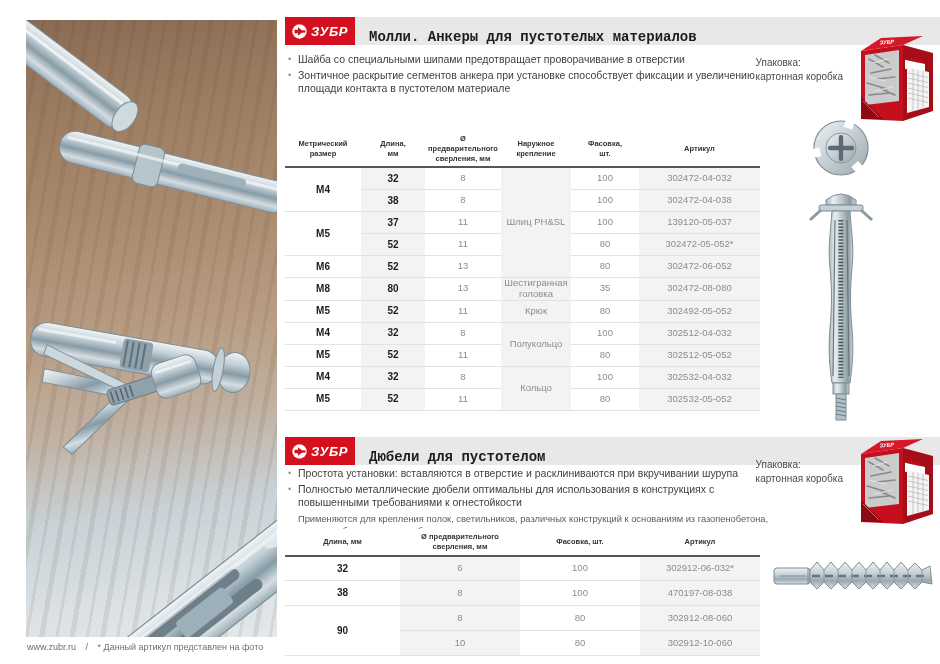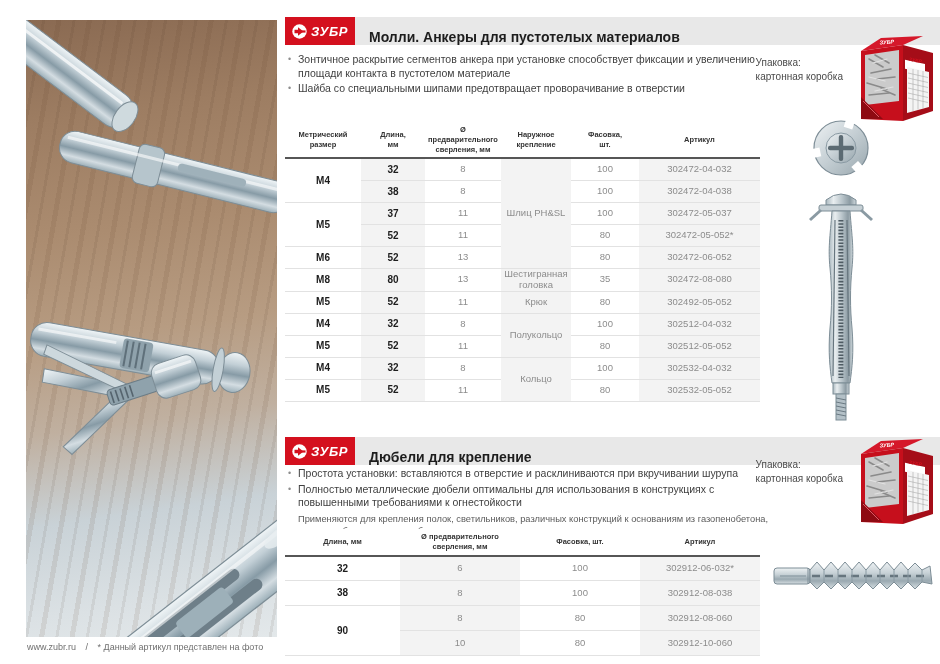--- a/index.html
+++ b/index.html
@@ -22,21 +22,21 @@
   }
   .photo svg { position:absolute; inset:0; z-index:2; }
 
   
   .bar { position:absolute; left:285px; width:655px; height:28px; background:#e8e8e8; }
   .bar1 { top:17px; } .bar2 { top:437px; }
   .logo { position:absolute; left:0; top:0; width:70px; height:28px; background:#d4101e;
           display:flex; align-items:center; justify-content:center; gap:4px; }
   .logo-text { color:#fff; font-weight:bold; font-style:italic; font-size:13px; letter-spacing:.6px; }
   .bar-title { position:absolute; left:84px; top:0; height:40px; display:flex; align-items:center;
-               font-size:14px; font-weight:bold; color:#1d1d1d; }
+               font-size:14px; font-weight:bold; color:#1d1d1d;font-family:Liberation Mono, monospace; }
 
   
   .textblock { position:absolute; left:287px; width:482px; }
   .tb1 { top:53px; } .tb2 { top:467px; }
   .bullet { position:relative; padding-left:11px; font-size:10.5px; color:#3f3f3f;
             line-height:13.5px; margin-bottom:2px; }
   .bullet::before { content:"\2022"; position:absolute; left:1px; top:0; color:#8d8d8d; font-size:9px; }
   .note { padding-left:11px; font-size:9.3px; color:#5b5b5b; line-height:12px; margin-top:3px; }
 
   
@@ -45,21 +45,21 @@
   .pl1 { top:56px; } .pl2 { top:458px; }
   .pack-box { position:absolute; left:845px; width:93px; height:92px; z-index:5; }
   .pb1 { top:33px; } .pb2 { top:436px; }
 
   
   .molly-ill { position:absolute; left:797px; top:108px; width:88px; height:320px; z-index:3; }
   .dowel-ill { position:absolute; left:772px; top:554px; width:166px; height:44px; z-index:3; }
 
   
   table.tbl { position:absolute; left:285px; width:475px; border-collapse:collapse; table-layout:fixed; }
-  .tbl1 { top:122px; } .tbl2 { top:529px; }
+  .tbl1 { top:131px; } .tbl2 { top:529px; }
   .tbl th { font-size:7.5px; font-weight:bold; color:#333; text-align:center; vertical-align:middle;
             border-bottom:2px solid #565656; padding:3px 2px; white-space:pre-line; line-height:1.3;
             background:#fff; }
   .tbl td { font-size:9.5px; color:#8c8c8c; text-align:center; vertical-align:middle;
             border-bottom:1px solid #e2e2e2; padding:0 2px; height:22px; line-height:1.15; }
   .tbl2 td { height:25px; }
   td.b { color:#1d1d1d; font-weight:bold; font-size:10px;text-align:center; }
   td.stripe { background:#f3f3f3; }
 
   
@@ -151,22 +151,22 @@
         <circle cx="7.5" cy="7.5" r="7.2" fill="#ffffff"></circle>
         <polygon points="6,3.2 11.5,7.5 6,11.8 6,9.2 2.5,9.2 2.5,5.8 6,5.8" fill="#d4101e"></polygon>
         <rect x="9.5" y="6.4" width="4" height="2.2" fill="#d4101e"></rect>
       </svg>
       <span class="logo-text">ЗУБР</span>
     </div>
     <div class="bar-title">Молли. Анкеры для пустотелых материалов</div>
   </div>
 
   <div class="textblock tb1">
+    <div class="bullet">Шайба со специальными шипами предотвращает проворачивание в отверстии</div>
     <div class="bullet">Зонтичное раскрытие сегментов анкера при установке способствует фиксации и увеличению площади контакта в пустотелом материале</div>
-    <div class="bullet">Шайба со специальными шипами предотвращает проворачивание в отверстии</div>
   </div>
 
   <div class="pack-label pl1">
     <div>Упаковка:</div>
     <div>картонная коробка</div>
   </div>
 
   <svg class="pack-box pb1" viewBox="0 0 93 92">
     <polygon points="16,18 36,5 78,3 58,12" fill="#d5182a"></polygon>
     <text x="42" y="11" transform="rotate(-4 42 11)" font-size="5.5" font-weight="bold" font-style="italic" fill="#ffffff" text-anchor="middle">ЗУБР</text>
@@ -293,21 +293,21 @@
         <td class="b stripe">38</td>
         <td>8</td>
         <td>100</td>
         <td class="stripe">302472-04-038</td>
       </tr>
       <tr>
         <td class="b" rowspan="2">М5</td>
         <td class="b stripe">37</td>
         <td>11</td>
         <td>100</td>
-        <td class="stripe">302472-05-037</td>
+        <td class="stripe">139120-05-037</td>
       </tr>
       <tr>
         <td class="b stripe">52</td>
         <td>11</td>
         <td>80</td>
         <td class="stripe">302472-05-052*</td>
       </tr>
       <tr>
         <td class="b">М6</td>
         <td class="b stripe">52</td>
@@ -366,21 +366,21 @@
 
   <div class="bar bar2">
     <div class="logo">
       <svg width="15" height="15" viewBox="0 0 15 15">
         <circle cx="7.5" cy="7.5" r="7.2" fill="#ffffff"></circle>
         <polygon points="6,3.2 11.5,7.5 6,11.8 6,9.2 2.5,9.2 2.5,5.8 6,5.8" fill="#d4101e"></polygon>
         <rect x="9.5" y="6.4" width="4" height="2.2" fill="#d4101e"></rect>
       </svg>
       <span class="logo-text">ЗУБР</span>
     </div>
-    <div class="bar-title">Дюбели для крепление</div>
+    <div class="bar-title">Дюбели для пустотелом</div>
   </div>
 
   <div class="textblock tb2">
     <div class="bullet">Простота установки: вставляются в отверстие и расклиниваются при вкручивании шурупа</div>
     <div class="bullet">Полностью металлические дюбели оптимальны для использования в конструкциях с повышенными требованиями к огнестойкости</div>
     <div class="note">Применяются для крепления полок, светильников, различных конструкций к основаниям из газопенобетона, гипсового блока, ячеистого бетона</div>
   </div>
 
   <div class="pack-label pl2">
     <div>Упаковка:</div>
@@ -472,21 +472,21 @@
       <tr>
         <td class="b">32</td>
         <td class="stripe">6</td>
         <td>100</td>
         <td class="stripe">302912-06-032*</td>
       </tr>
       <tr>
         <td class="b">38</td>
         <td class="stripe">8</td>
         <td>100</td>
-        <td class="stripe">302912-08-038</td>
+        <td class="stripe">470197-08-038</td>
       </tr>
       <tr>
         <td class="b" rowspan="2">90</td>
         <td class="stripe">8</td>
         <td>80</td>
         <td class="stripe">302912-08-060</td>
       </tr>
       <tr>
         <td class="stripe">10</td>
         <td>80</td>

